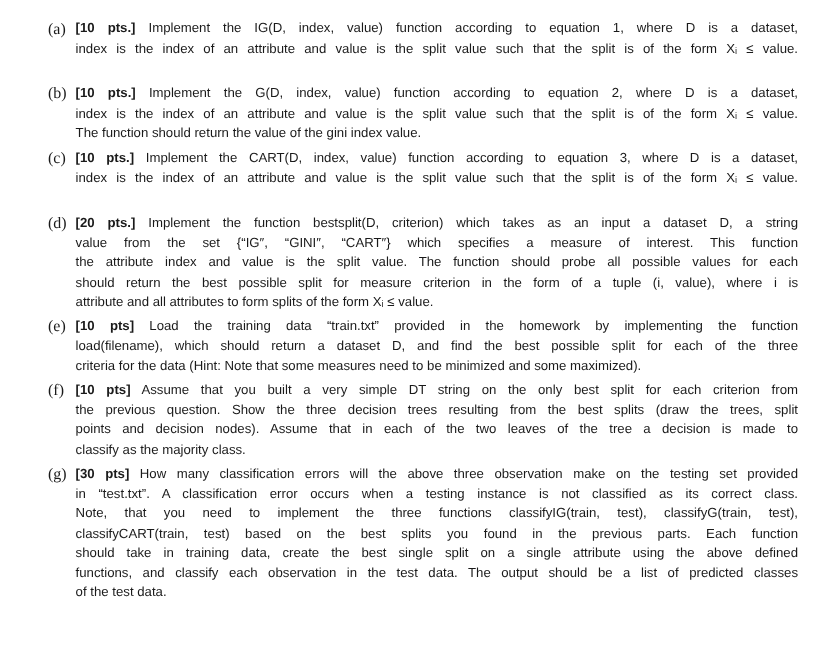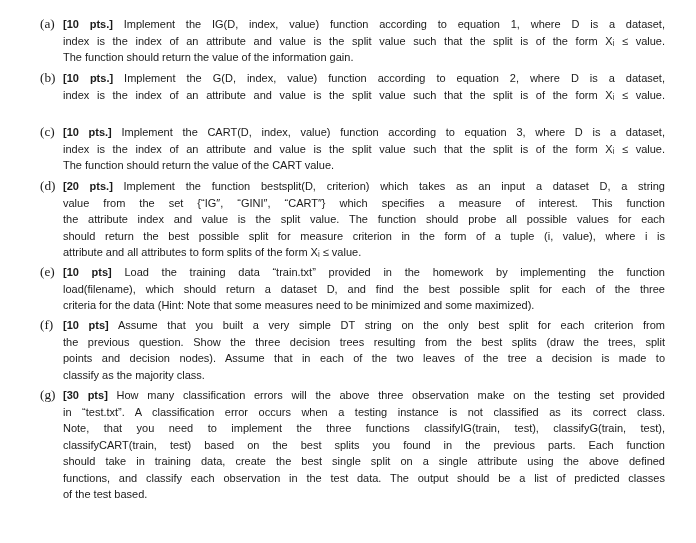--- a/index.html
+++ b/index.html
@@ -36,38 +36,37 @@
 </head>
 <body>
 
 <div class="doc">
 
   <div class="item" style="top:16px">
     <span class="lbl">(a)</span>
     <div class="body">
       <span class="line"><b>[10 pts.]</b><span> Implement the IG(D, index, value) function according to equation 1, where D is a dataset,</span></span>
       <span class="line">index is the index of an attribute and value is the split value such that the split is of the form Xᵢ ≤ value.</span>
-      <span class="line last">The function should return the value of the information gain.</span>
     </div>
   </div>
 
   <div class="item" style="top:70px">
     <span class="lbl">(b)</span>
     <div class="body">
       <span class="line"><b>[10 pts.]</b><span> Implement the G(D, index, value) function according to equation 2, where D is a dataset,</span></span>
       <span class="line">index is the index of an attribute and value is the split value such that the split is of the form Xᵢ ≤ value.</span>
+      <span class="line last">The function should return the value of the gini index value.</span>
     </div>
   </div>
 
   <div class="item" style="top:124px">
     <span class="lbl">(c)</span>
     <div class="body">
       <span class="line"><b>[10 pts.]</b><span> Implement the CART(D, index, value) function according to equation 3, where D is a dataset,</span></span>
       <span class="line">index is the index of an attribute and value is the split value such that the split is of the form Xᵢ ≤ value.</span>
-      <span class="line last">The function should return the value of the CART value.</span>
     </div>
   </div>
 
   <div class="item" style="top:178px">
     <span class="lbl">(d)</span>
     <div class="body">
       <span class="line"><b>[20 pts.]</b><span> Implement the function bestsplit(D, criterion) which takes as an input a dataset D, a string</span></span>
       <span class="line">value from the set {“IG″, “GINI″, “CART″} which specifies a measure of interest. This function</span>
       <span class="line">the attribute index and value is the split value. The function should probe all possible values for each</span>
       <span class="line">should return the best possible split for measure criterion in the form of a tuple (i, value), where i is</span>
@@ -96,17 +95,17 @@
 
   <div class="item" style="top:387px">
     <span class="lbl">(g)</span>
     <div class="body">
       <span class="line"><b>[30 pts]</b><span> How many classification errors will the above three observation make on the testing set provided</span></span>
       <span class="line">in “test.txt”. A classification error occurs when a testing instance is not classified as its correct class.</span>
       <span class="line">Note, that you need to implement the three functions classifyIG(train, test), classifyG(train, test),</span>
       <span class="line">classifyCART(train, test) based on the best splits you found in the previous parts. Each function</span>
       <span class="line">should take in training data, create the best single split on a single attribute using the above defined</span>
       <span class="line">functions, and classify each observation in the test data. The output should be a list of predicted classes</span>
-      <span class="line last">of the test based.</span>
+      <span class="line last">of the test data.</span>
     </div>
   </div>
 
 </div>
 
 </body></html>

